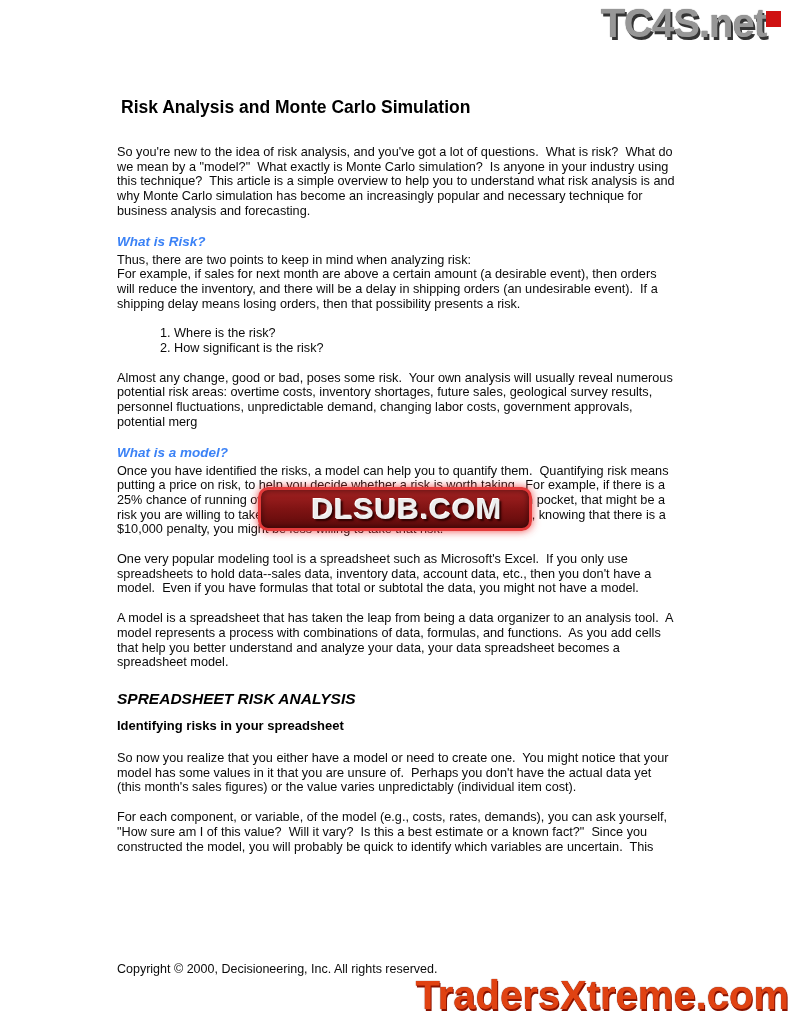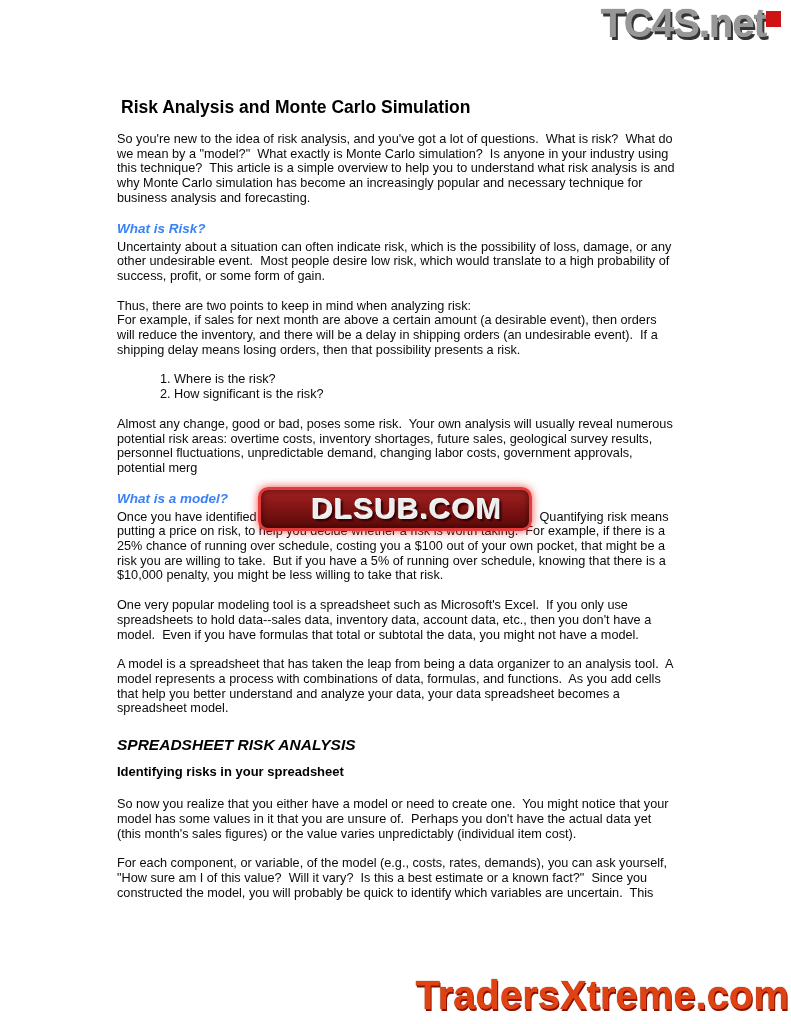--- a/index.html
+++ b/index.html
@@ -36,21 +36,21 @@
   }
   .byline a {
     color: #0000e0;
     text-decoration: underline;
     cursor: pointer;
   }
   p.para {
     margin: 0 0 15px 0;
     white-space: pre-wrap;
   }
-  p.intro { margin-top: 14px; }
+  p.intro { margin-top: 27px; }
   p.lead { margin-bottom: 0; }
   .numlist { padding-left: 43px; margin: 0 0 15px 0; }
   .numlist div { line-height: 14.7px; }
   h2.subhead {
     margin: 0 0 3px 0;
     font-size: 13.5px;
     line-height: 16px;
     font-weight: bold;
     font-style: italic;
     color: #3b82f6;
@@ -141,40 +141,40 @@
 <body>
 
 <div class="page">
 
   <div class="content">
     <h1 class="title">Risk Analysis and Monte Carlo Simulation</h1>
 
     <p class="para intro">So you're new to the idea of risk analysis, and you've got a lot of questions.  What is risk?  What do we mean by a "model?"  What exactly is Monte Carlo simulation?  Is anyone in your industry using this technique?  This article is a simple overview to help you to understand what risk analysis is and why Monte Carlo simulation has become an increasingly popular and necessary technique for business analysis and forecasting.</p>
 
     <h2 class="subhead">What is Risk?</h2>
-    <p class="para">Uncertainty about a situation can often indicate risk, which is the possibility of loss, damage, or any other undesirable event.  Most people desire low risk, which would translate to a high probability of success, profit, or some form of gain.</p>
     <p class="para lead">Thus, there are two points to keep in mind when analyzing risk:</p>
     <p class="para">For example, if sales for next month are above a certain amount (a desirable event), then orders will reduce the inventory, and there will be a delay in shipping orders (an undesirable event).  If a shipping delay means losing orders, then that possibility presents a risk.</p>
     <div class="numlist">
       <div>1. Where is the risk?</div>
       <div>2. How significant is the risk?</div>
     </div>
     <p class="para">Almost any change, good or bad, poses some risk.  Your own analysis will usually reveal numerous potential risk areas: overtime costs, inventory shortages, future sales, geological survey results, personnel fluctuations, unpredictable demand, changing labor costs, government approvals, potential merg</p>
 
     <h2 class="subhead">What is a model?</h2>
     <p class="para">Once you have identified the risks, a model can help you to quantify them.  Quantifying risk means putting a price on risk, to help you decide whether a risk is worth taking.  For example, if there is a 25% chance of running over schedule, costing you a $100 out of your own pocket, that might be a risk you are willing to take.  But if you have a 5% of running over schedule, knowing that there is a $10,000 penalty, you might be less willing to take that risk.</p>
     <p class="para">One very popular modeling tool is a spreadsheet such as Microsoft's Excel.  If you only use spreadsheets to hold data--sales data, inventory data, account data, etc., then you don't have a model.  Even if you have formulas that total or subtotal the data, you might not have a model.</p>
     <p class="para">A model is a spreadsheet that has taken the leap from being a data organizer to an analysis tool.  A model represents a process with combinations of data, formulas, and functions.  As you add cells that help you better understand and analyze your data, your data spreadsheet becomes a spreadsheet model.</p>
 
     <h2 class="section-title">SPREADSHEET RISK ANALYSIS</h2>
     <h3 class="minihead">Identifying risks in your spreadsheet</h3>
     <p class="para">So now you realize that you either have a model or need to create one.  You might notice that your model has some values in it that you are unsure of.  Perhaps you don't have the actual data yet (this month's sales figures) or the value varies unpredictably (individual item cost).</p>
     <p class="para">For each component, or variable, of the model (e.g., costs, rates, demands), you can ask yourself, "How sure am I of this value?  Will it vary?  Is this a best estimate or a known fact?"  Since you constructed the model, you will probably be quick to identify which variables are uncertain.  This</p>
   </div>
 
+  <div class="footer">Copyright © 2000, Decisioneering, Inc.  All rights reserved.</div>
 
   <div class="wm-top">
     <span class="wm-top-text">TC4S.net</span>
     <span class="red-sq"></span>
   </div>
 
   <div class="dlsub">
     <span class="dlsub-text">DLSUB.COM</span>
   </div>
 

